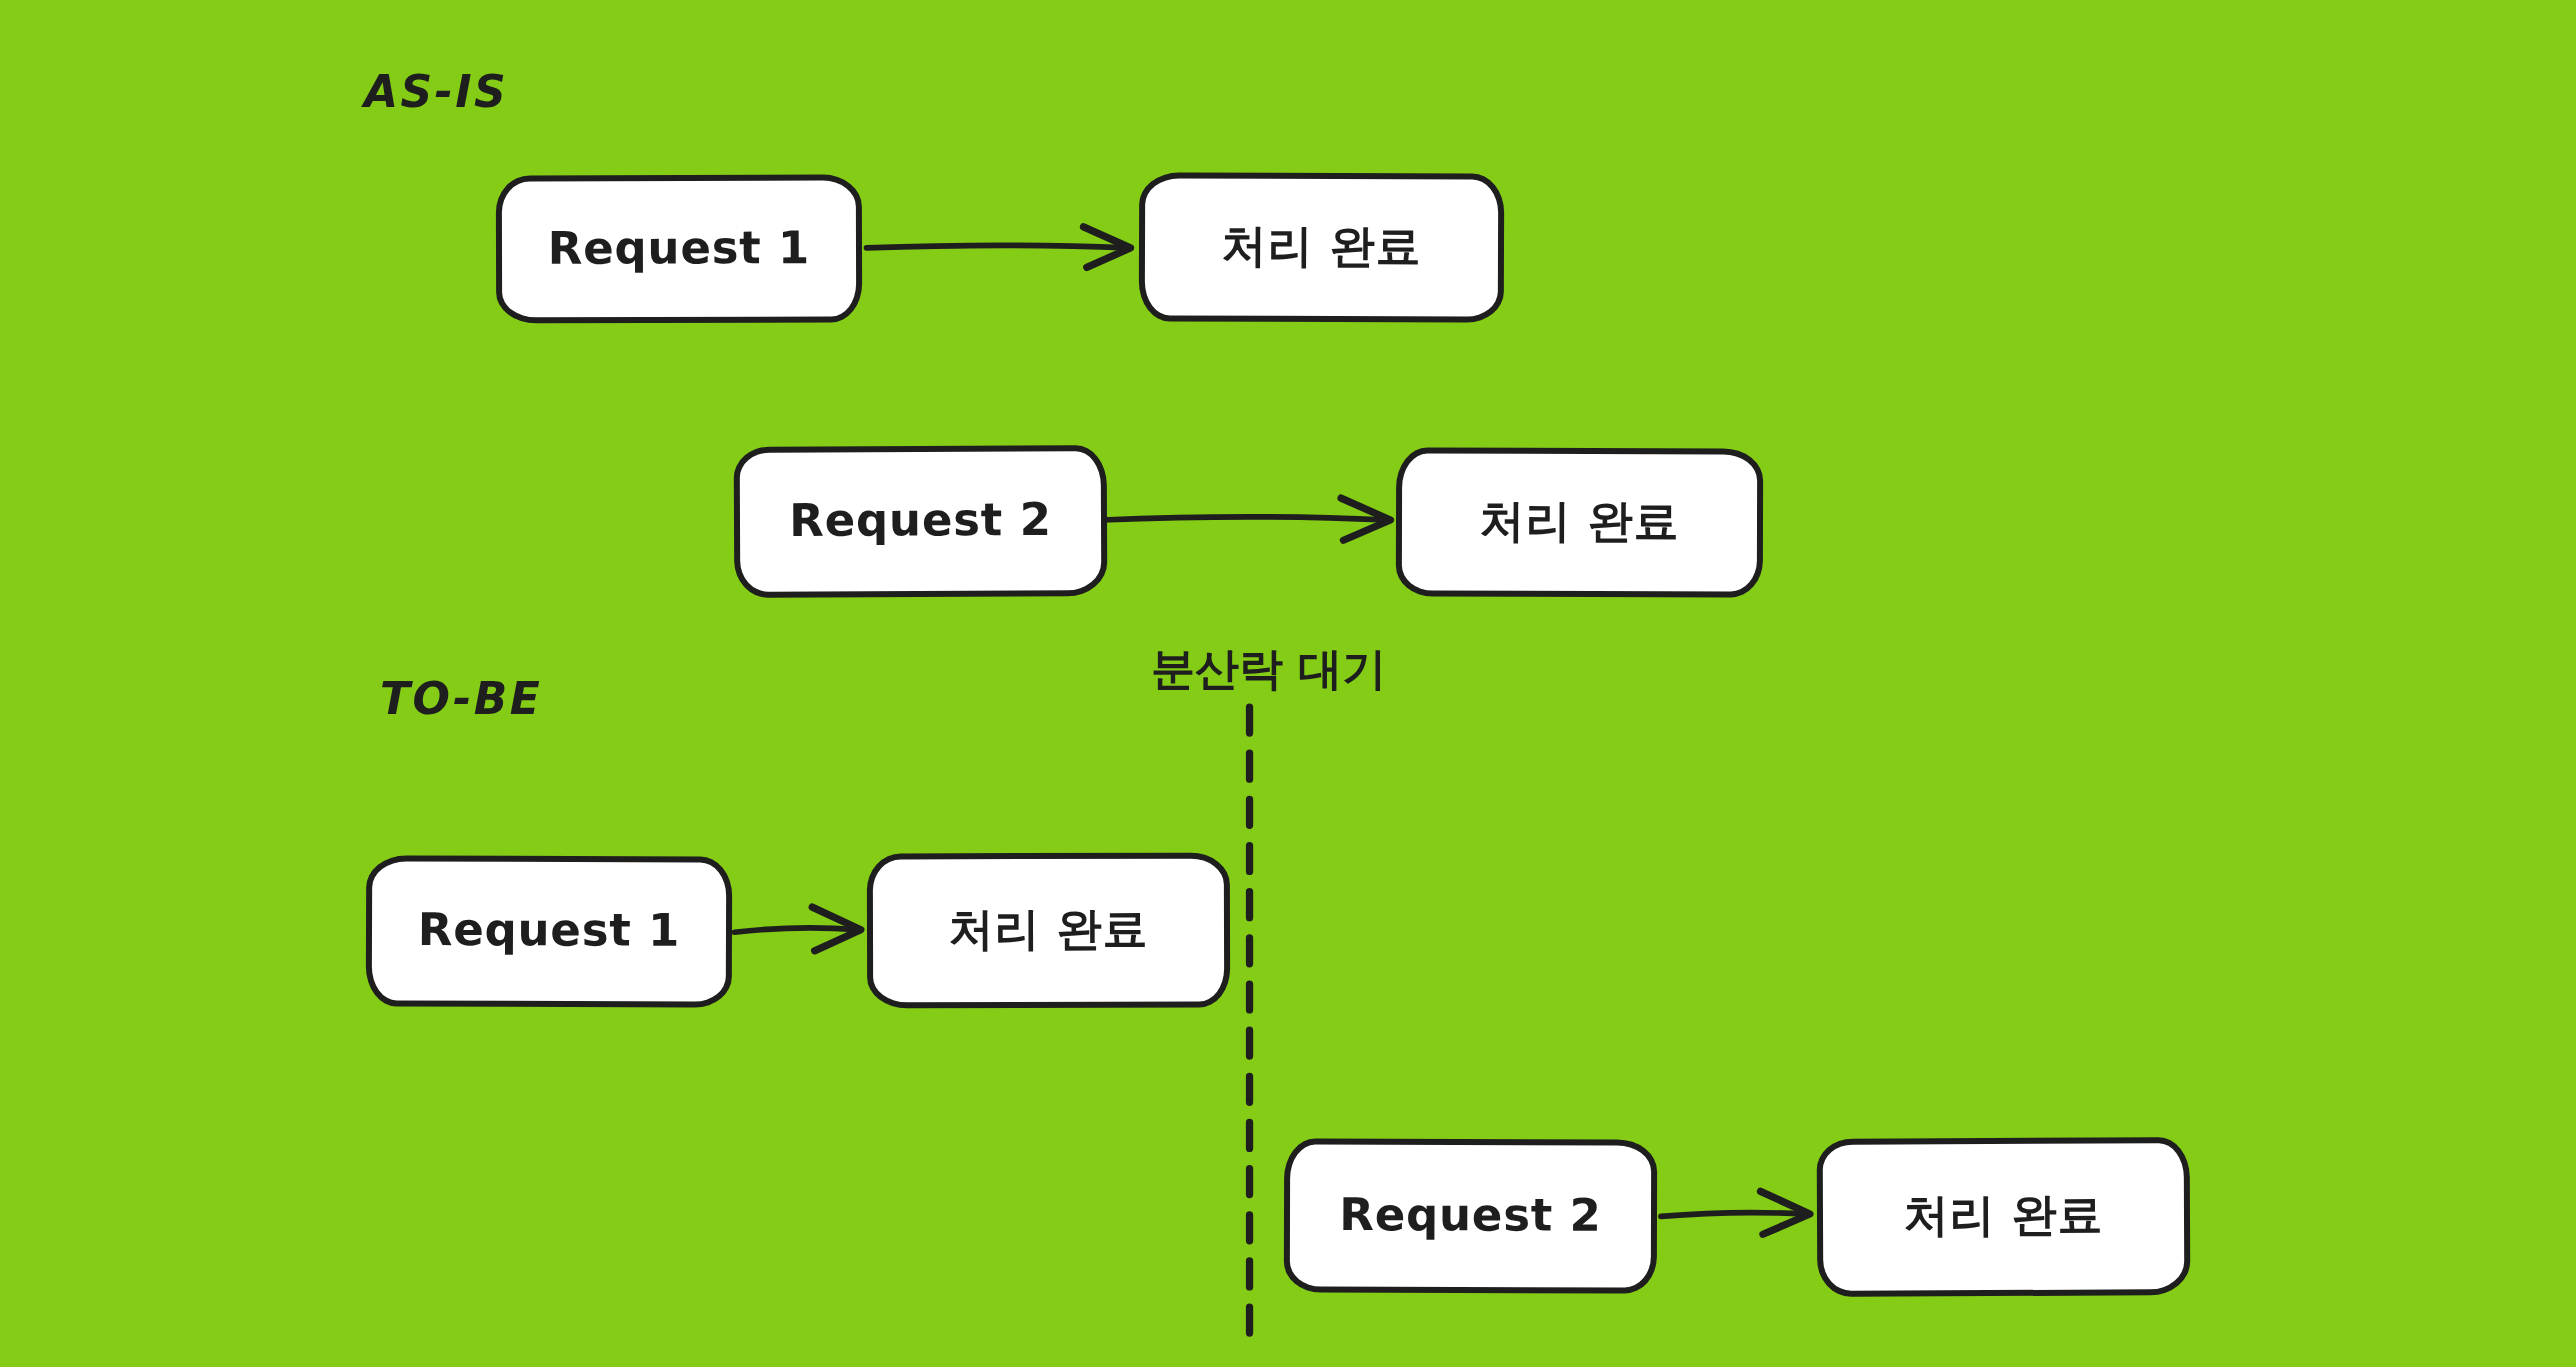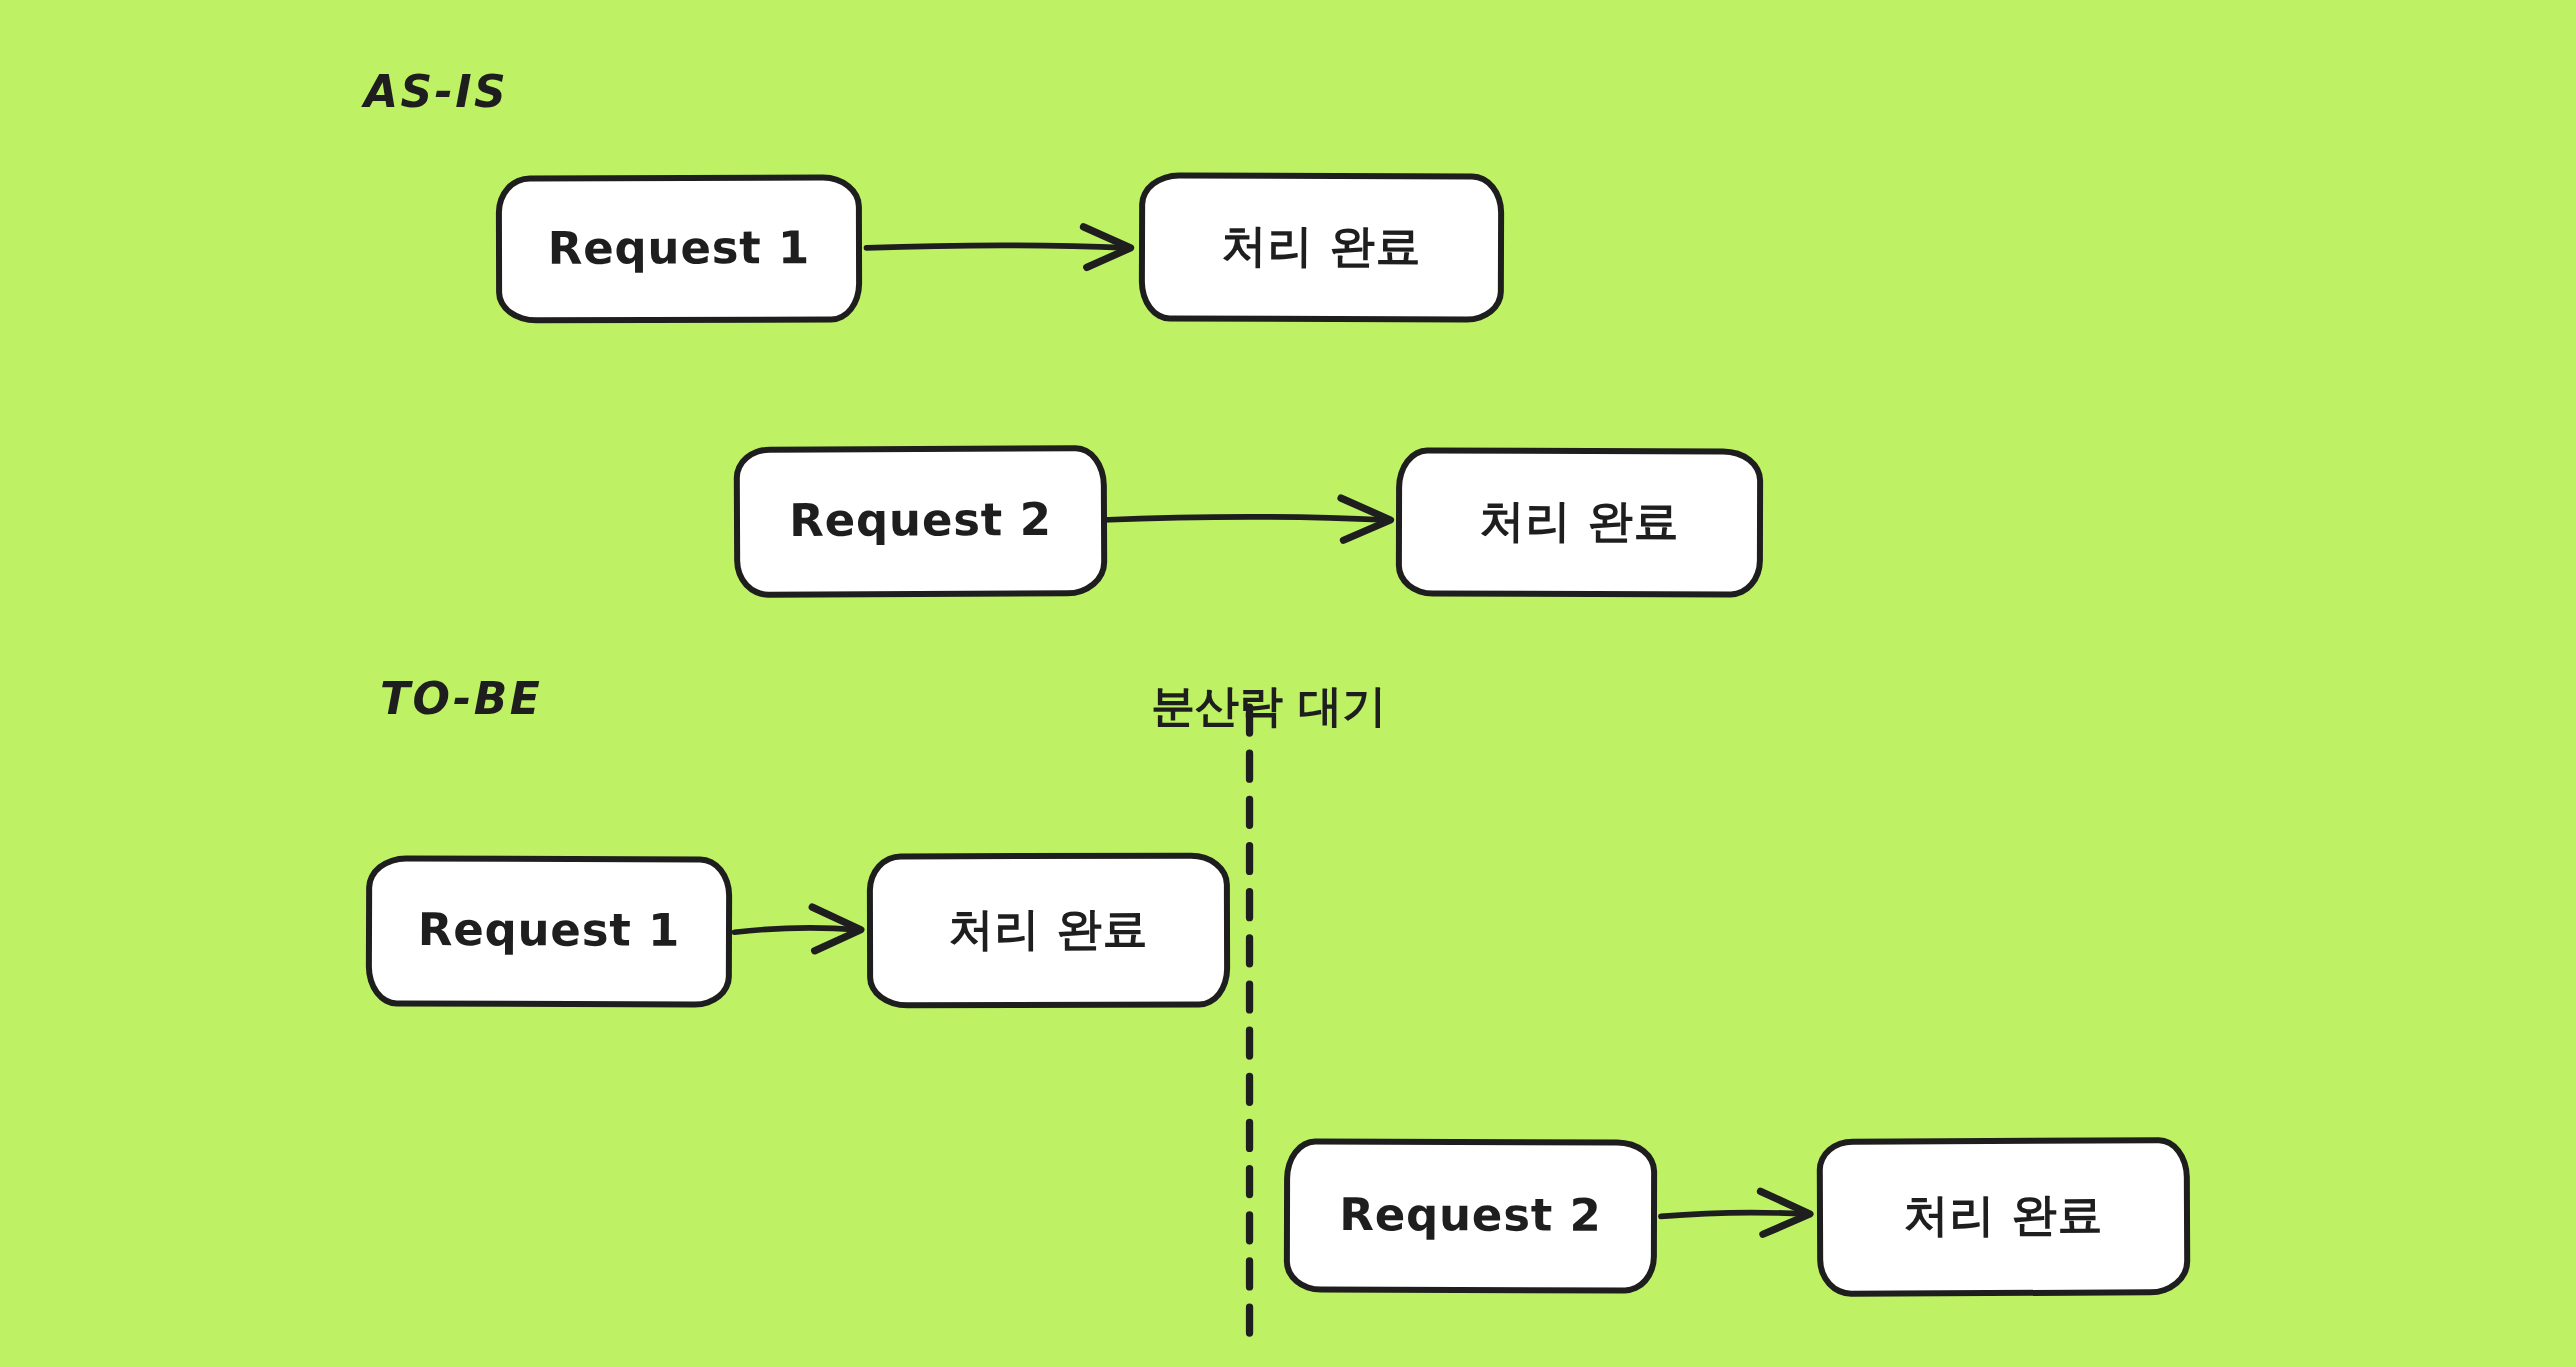--- a/index.html
+++ b/index.html
@@ -4,21 +4,21 @@
 <style>
   html, body {
     margin: 0;
     padding: 0;
     background: #ffffff;
   }
   .canvas {
     position: relative;
     width: 2576px;
     height: 1368px;
-    background: #bef264;
+    background: #84cc16;
     overflow: hidden;
     font-family: "DejaVu Sans", sans-serif;
     color: #1e1e1e;
   }
   .connector-layer {
     position: absolute;
     left: 0;
     top: 0;
     width: 2576px;
     height: 1368px;
@@ -60,21 +60,20 @@
     font-weight: 700;
     font-style: italic;
     letter-spacing: 2.4px;
     white-space: nowrap;
   }
   .divider-label {
     position: absolute;
     font-size: 44px;
     font-weight: 600;
     white-space: nowrap;
-    margin-top: 37px;
   }
   
   .skew-a { border-radius: 34px 39px 31px 40px / 37px 32px 39px 31px; transform: rotate(-0.15deg); }
   .skew-b { border-radius: 40px 32px 37px 31px / 32px 39px 31px 40px; transform: rotate(0.2deg); }
   .skew-c { border-radius: 36px 31px 40px 34px / 31px 40px 34px 37px; transform: rotate(-0.25deg); }
   .skew-d { border-radius: 31px 40px 32px 37px / 40px 32px 37px 31px; transform: rotate(0.15deg); }
 </style>
 </head>
 <body>
 

